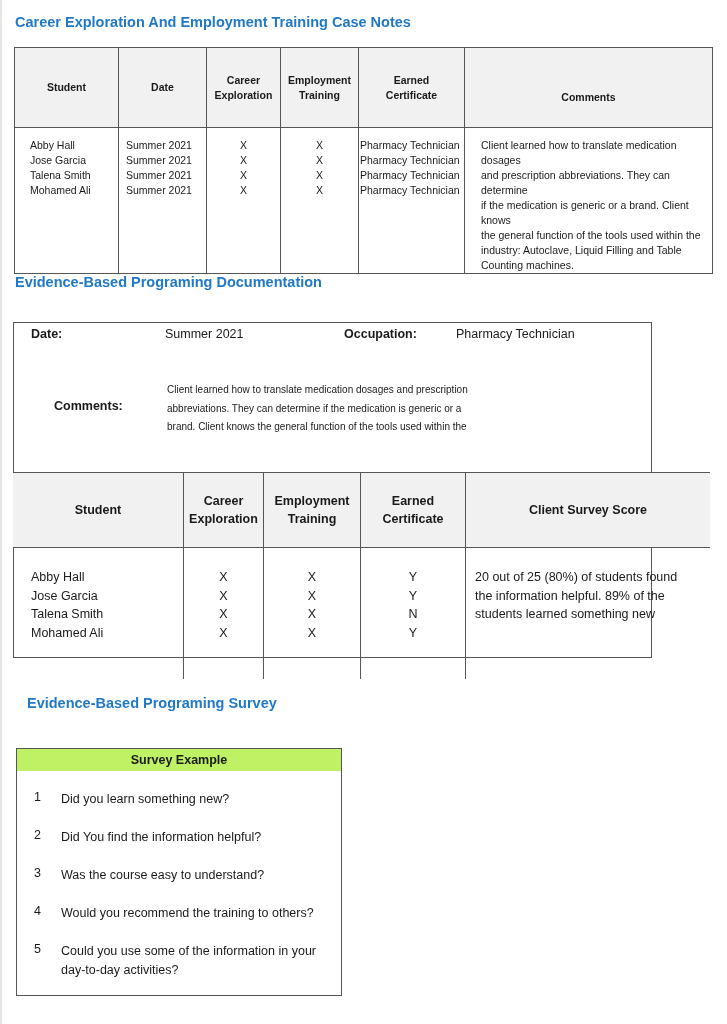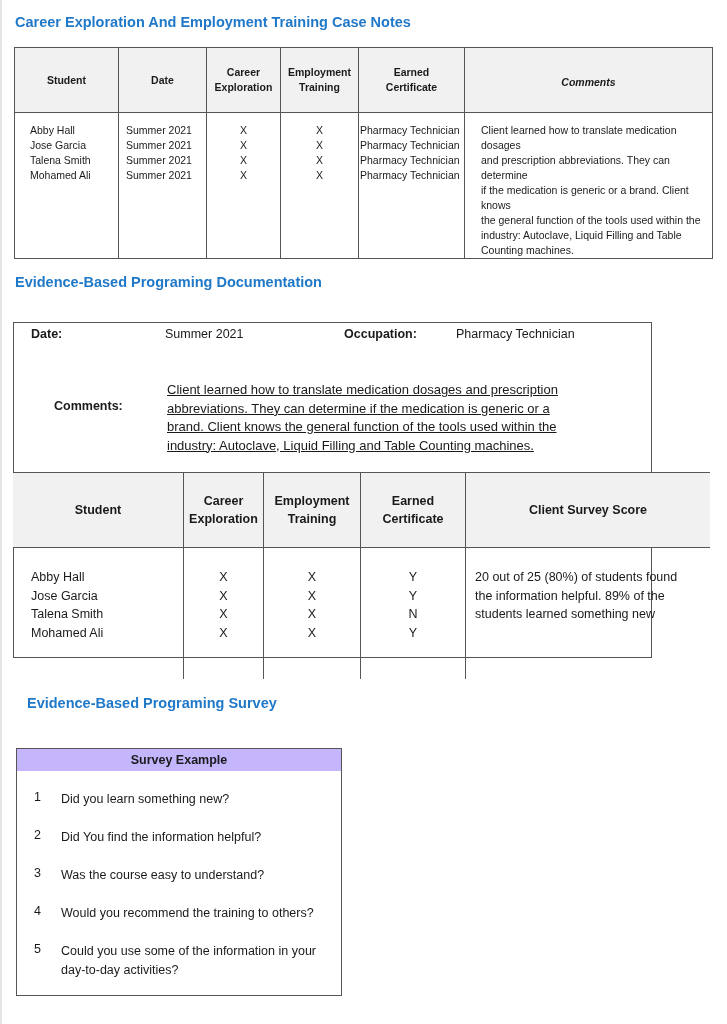--- a/index.html
+++ b/index.html
@@ -15,34 +15,34 @@
   #t1 td { vertical-align: top; height: 123px; padding-top: 10px; line-height: 15px; }
   #t1 .c-student { width: 88px; padding-left: 15px; text-align: left; }
   #t1 .c-date { width: 80px; padding-left: 7px; }
   #t1 .c-center { text-align: center; }
   #t1 .c-cert { padding-left: 1px; }
   #t1 .c-comments { padding-left: 16px; }
   
   #doc { position: absolute; left: 13px; top: 322px; width: 639px; height: 336px; border: 1.5px solid #555; box-sizing: border-box; }
   .doc-label { position: absolute; font-weight: bold; font-size: 12.5px; }
   .doc-val { position: absolute; font-size: 12.5px; }
-  .doc-comments { position: absolute; left: 153px; top: 57px; width: 410px; font-size: 13px; line-height: 18.5px; text-decoration: underline; }
+  .doc-comments { position: absolute; left: 153px; top: 57px; width: 410px; font-size: 10px; line-height: 18.5px; }
   #t2 { left: -1px; top: 149px; width: 697px; font-size: 12.5px; }
   #t2 th { background: #f1f1f1; font-weight: bold; height: 74px; text-align: center; line-height: 18.5px; }
   #t2 td { vertical-align: top; height: 111px; padding-top: 20px; line-height: 18.5px; }
   #t2 .c-student { width: 152px; padding-left: 18px; text-align: left; }
   #t2 .c-center { text-align: center; }
   #t2 .c-score { padding-left: 9px; }
   #t2 tr td, #t2 tr th { border-left: 1px solid #555; }
   #t2 tr > :first-child { border-left: none; }
   #t2 tr > :last-child { border-right: none; }
   #t2 tr:last-child td { border-bottom: none; }
   
   #survey { position: absolute; left: 16px; top: 748px; width: 326px; height: 248px; border: 1.5px solid #555; box-sizing: border-box; font-size: 12.5px; }
-  .survey-head { background: #c4b5fd; height: 22px; line-height: 22px; text-align: center; font-weight: bold; font-size: 12.5px; }
+  .survey-head { background: #bef264; height: 22px; line-height: 22px; text-align: center; font-weight: bold; font-size: 12.5px; }
   .survey-item { position: absolute; left: 0; width: 320px; }
   .survey-num { position: absolute; left: 17px; }
   .survey-q { position: absolute; left: 44px; width: 275px; line-height: 19px; }
 </style>
 </head>
 <body>
 
 <div class="page-edge"></div>
 
 <div class="section-title" style="top:14px;">Career Exploration And Employment Training Case Notes</div>
@@ -57,21 +57,21 @@
       <span>Exploration</span>
     </th>
     <th style="width:77px;">
       <span>Employment</span><br>
       <span>Training</span>
     </th>
     <th style="width:105px;">
       <span>Earned</span><br>
       <span>Certificate</span>
     </th>
-    <th style="vertical-align:middle; padding-top:5px;font-style:italic;">Comments</th>
+    <th style="vertical-align:middle; padding-top:20px;">Comments</th>
   </tr>
   <tr>
     <td class="c-student">
       <div>Abby Hall</div>
       <div>Jose Garcia</div>
       <div>Talena Smith</div>
       <div>Mohamed Ali</div>
     </td>
     <td class="c-date">
       <div>Summer 2021</div>
@@ -115,21 +115,20 @@
   <div class="doc-label" style="left:17px; top:4px;">Date:</div>
   <div class="doc-val" style="left:151px; top:4px;">Summer 2021</div>
   <div class="doc-label" style="left:330px; top:4px;">Occupation:</div>
   <div class="doc-val" style="left:442px; top:4px;">Pharmacy Technician</div>
 
   <div class="doc-label" style="left:17px; top:76px;margin-left:23px;">Comments:</div>
   <div class="doc-comments" style="top:58px;">
     <div>Client learned how to translate medication dosages and prescription</div>
     <div>abbreviations.  They can determine if the medication is generic or a</div>
     <div>brand.  Client knows the general function of the tools used within the</div>
-    <div>industry: Autoclave, Liquid Filling and Table Counting machines.</div>
   </div>
 
   <table id="t2">
     <tbody>
         <tr>
       <th style="width:152px;">Student</th>
       <th style="width:79px;">
         <span>Career</span><br>
         <span>Exploration</span>
       </th>

